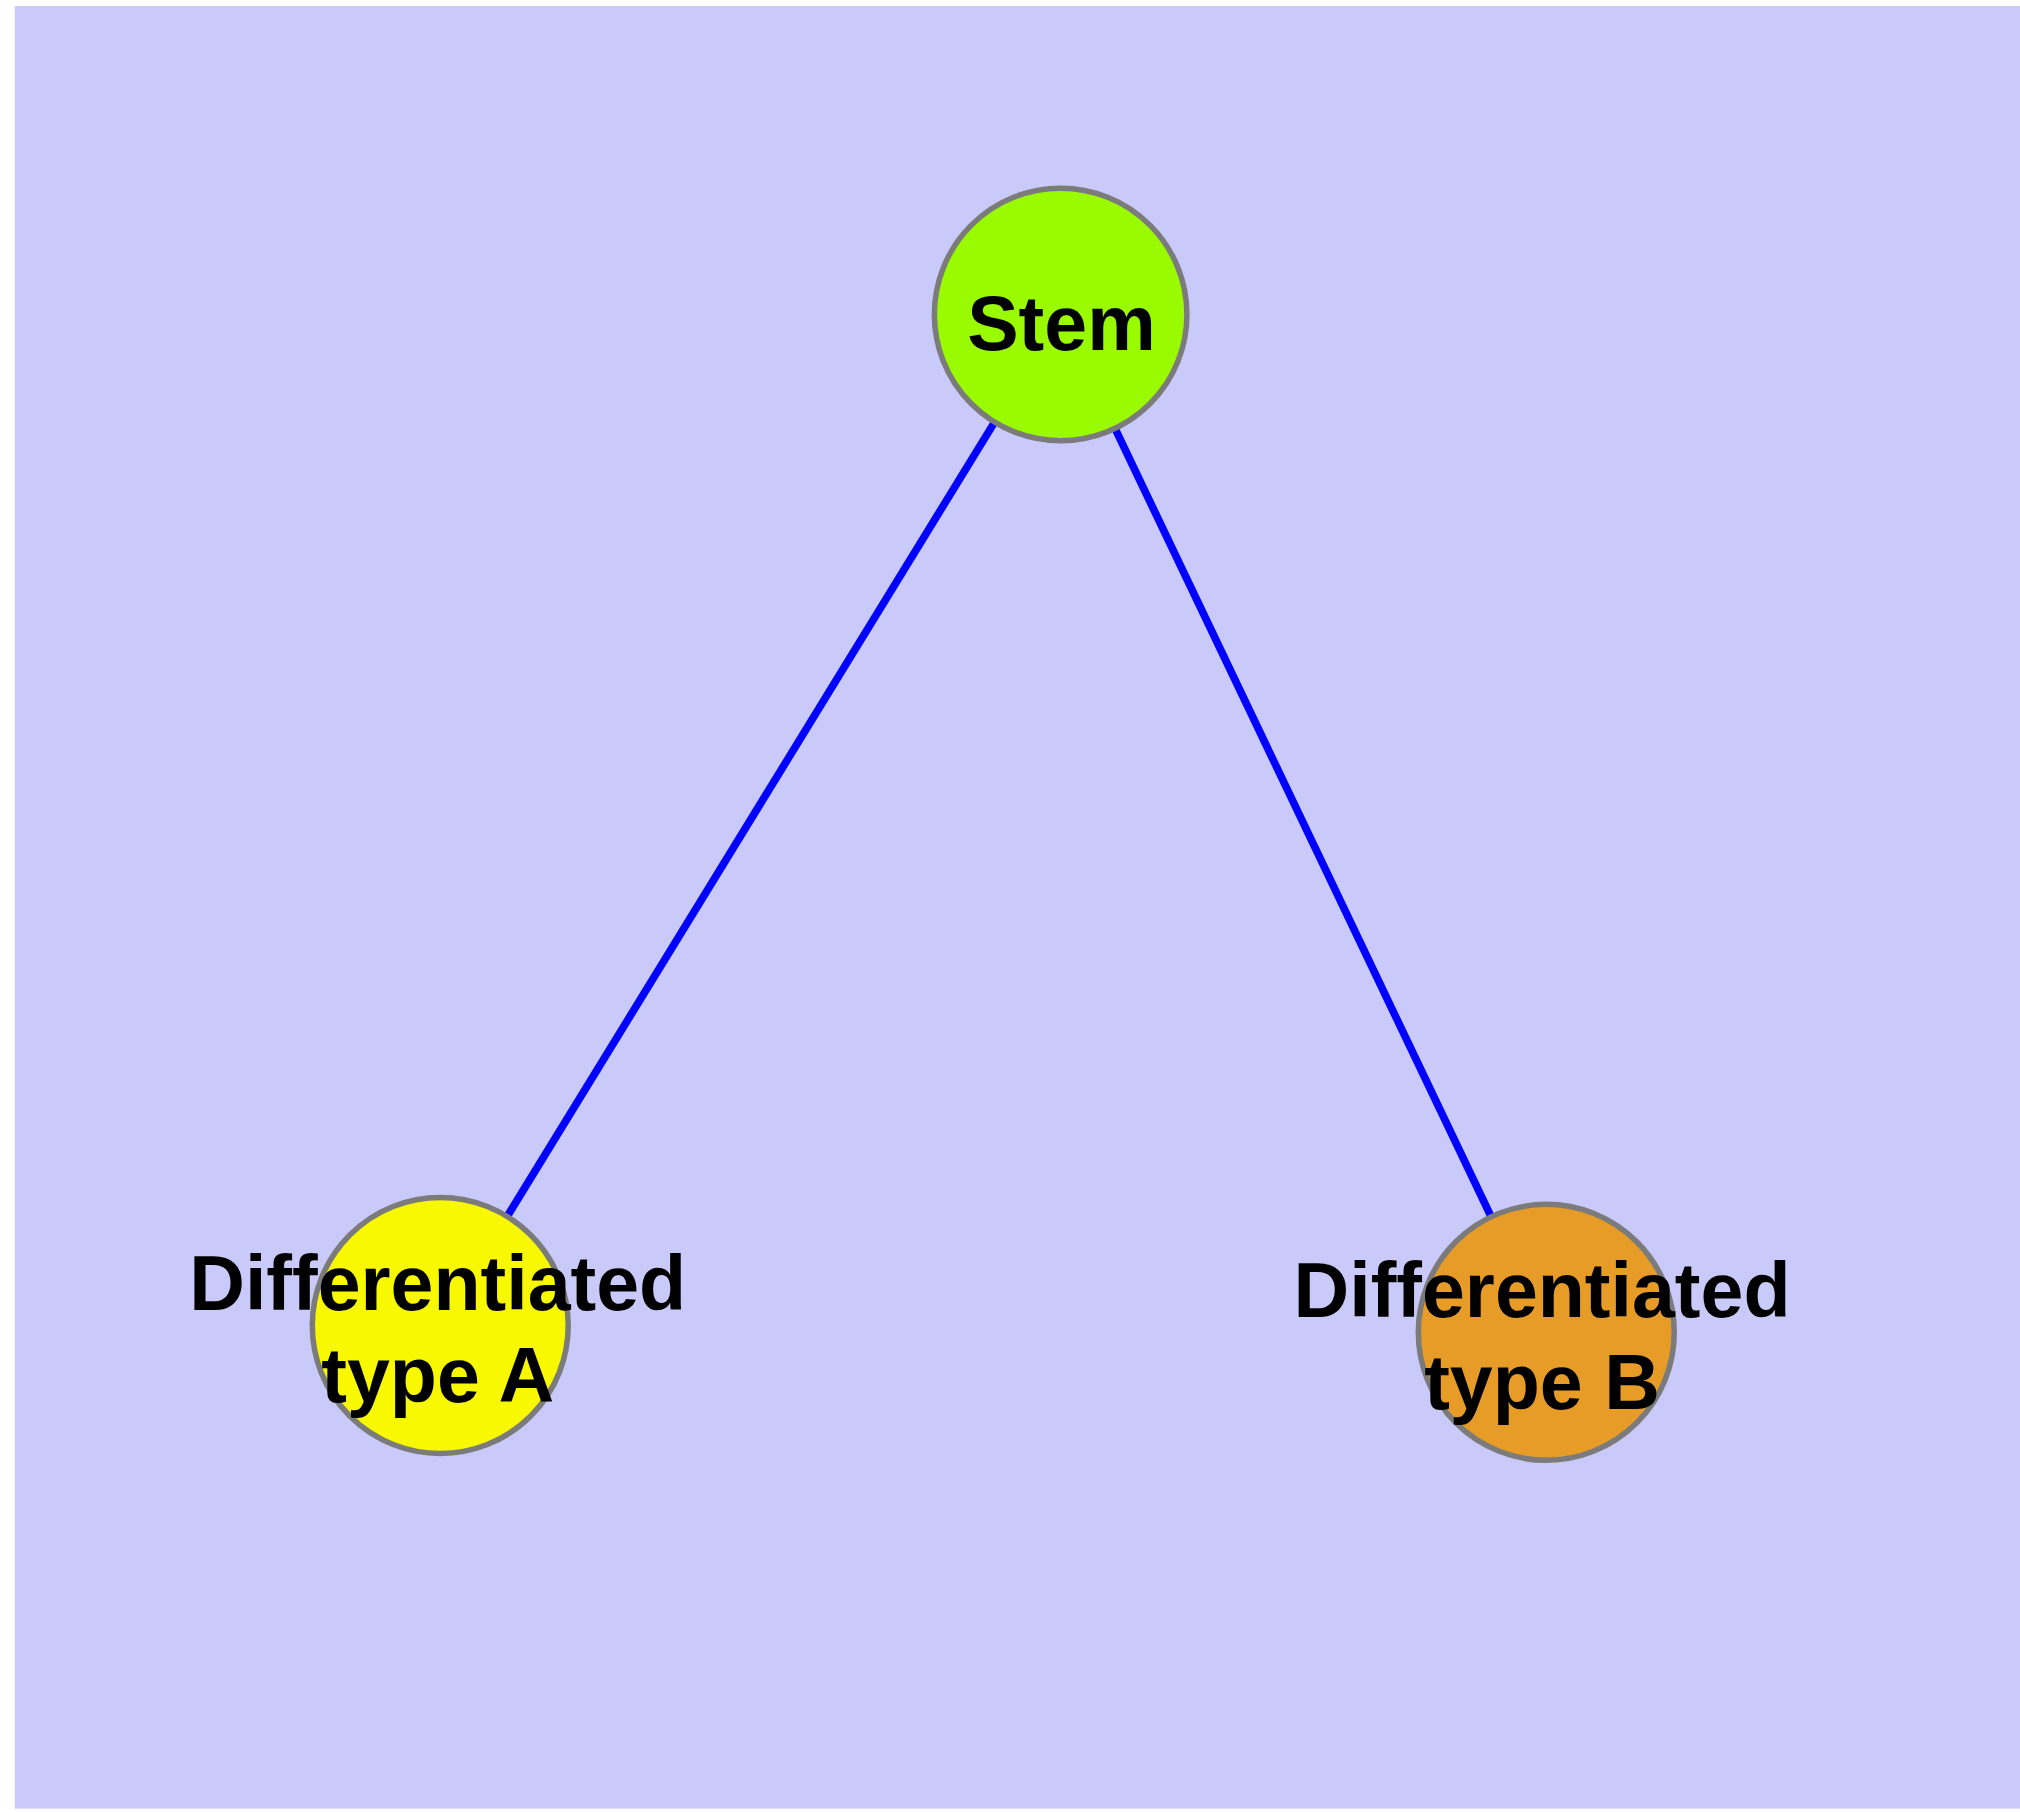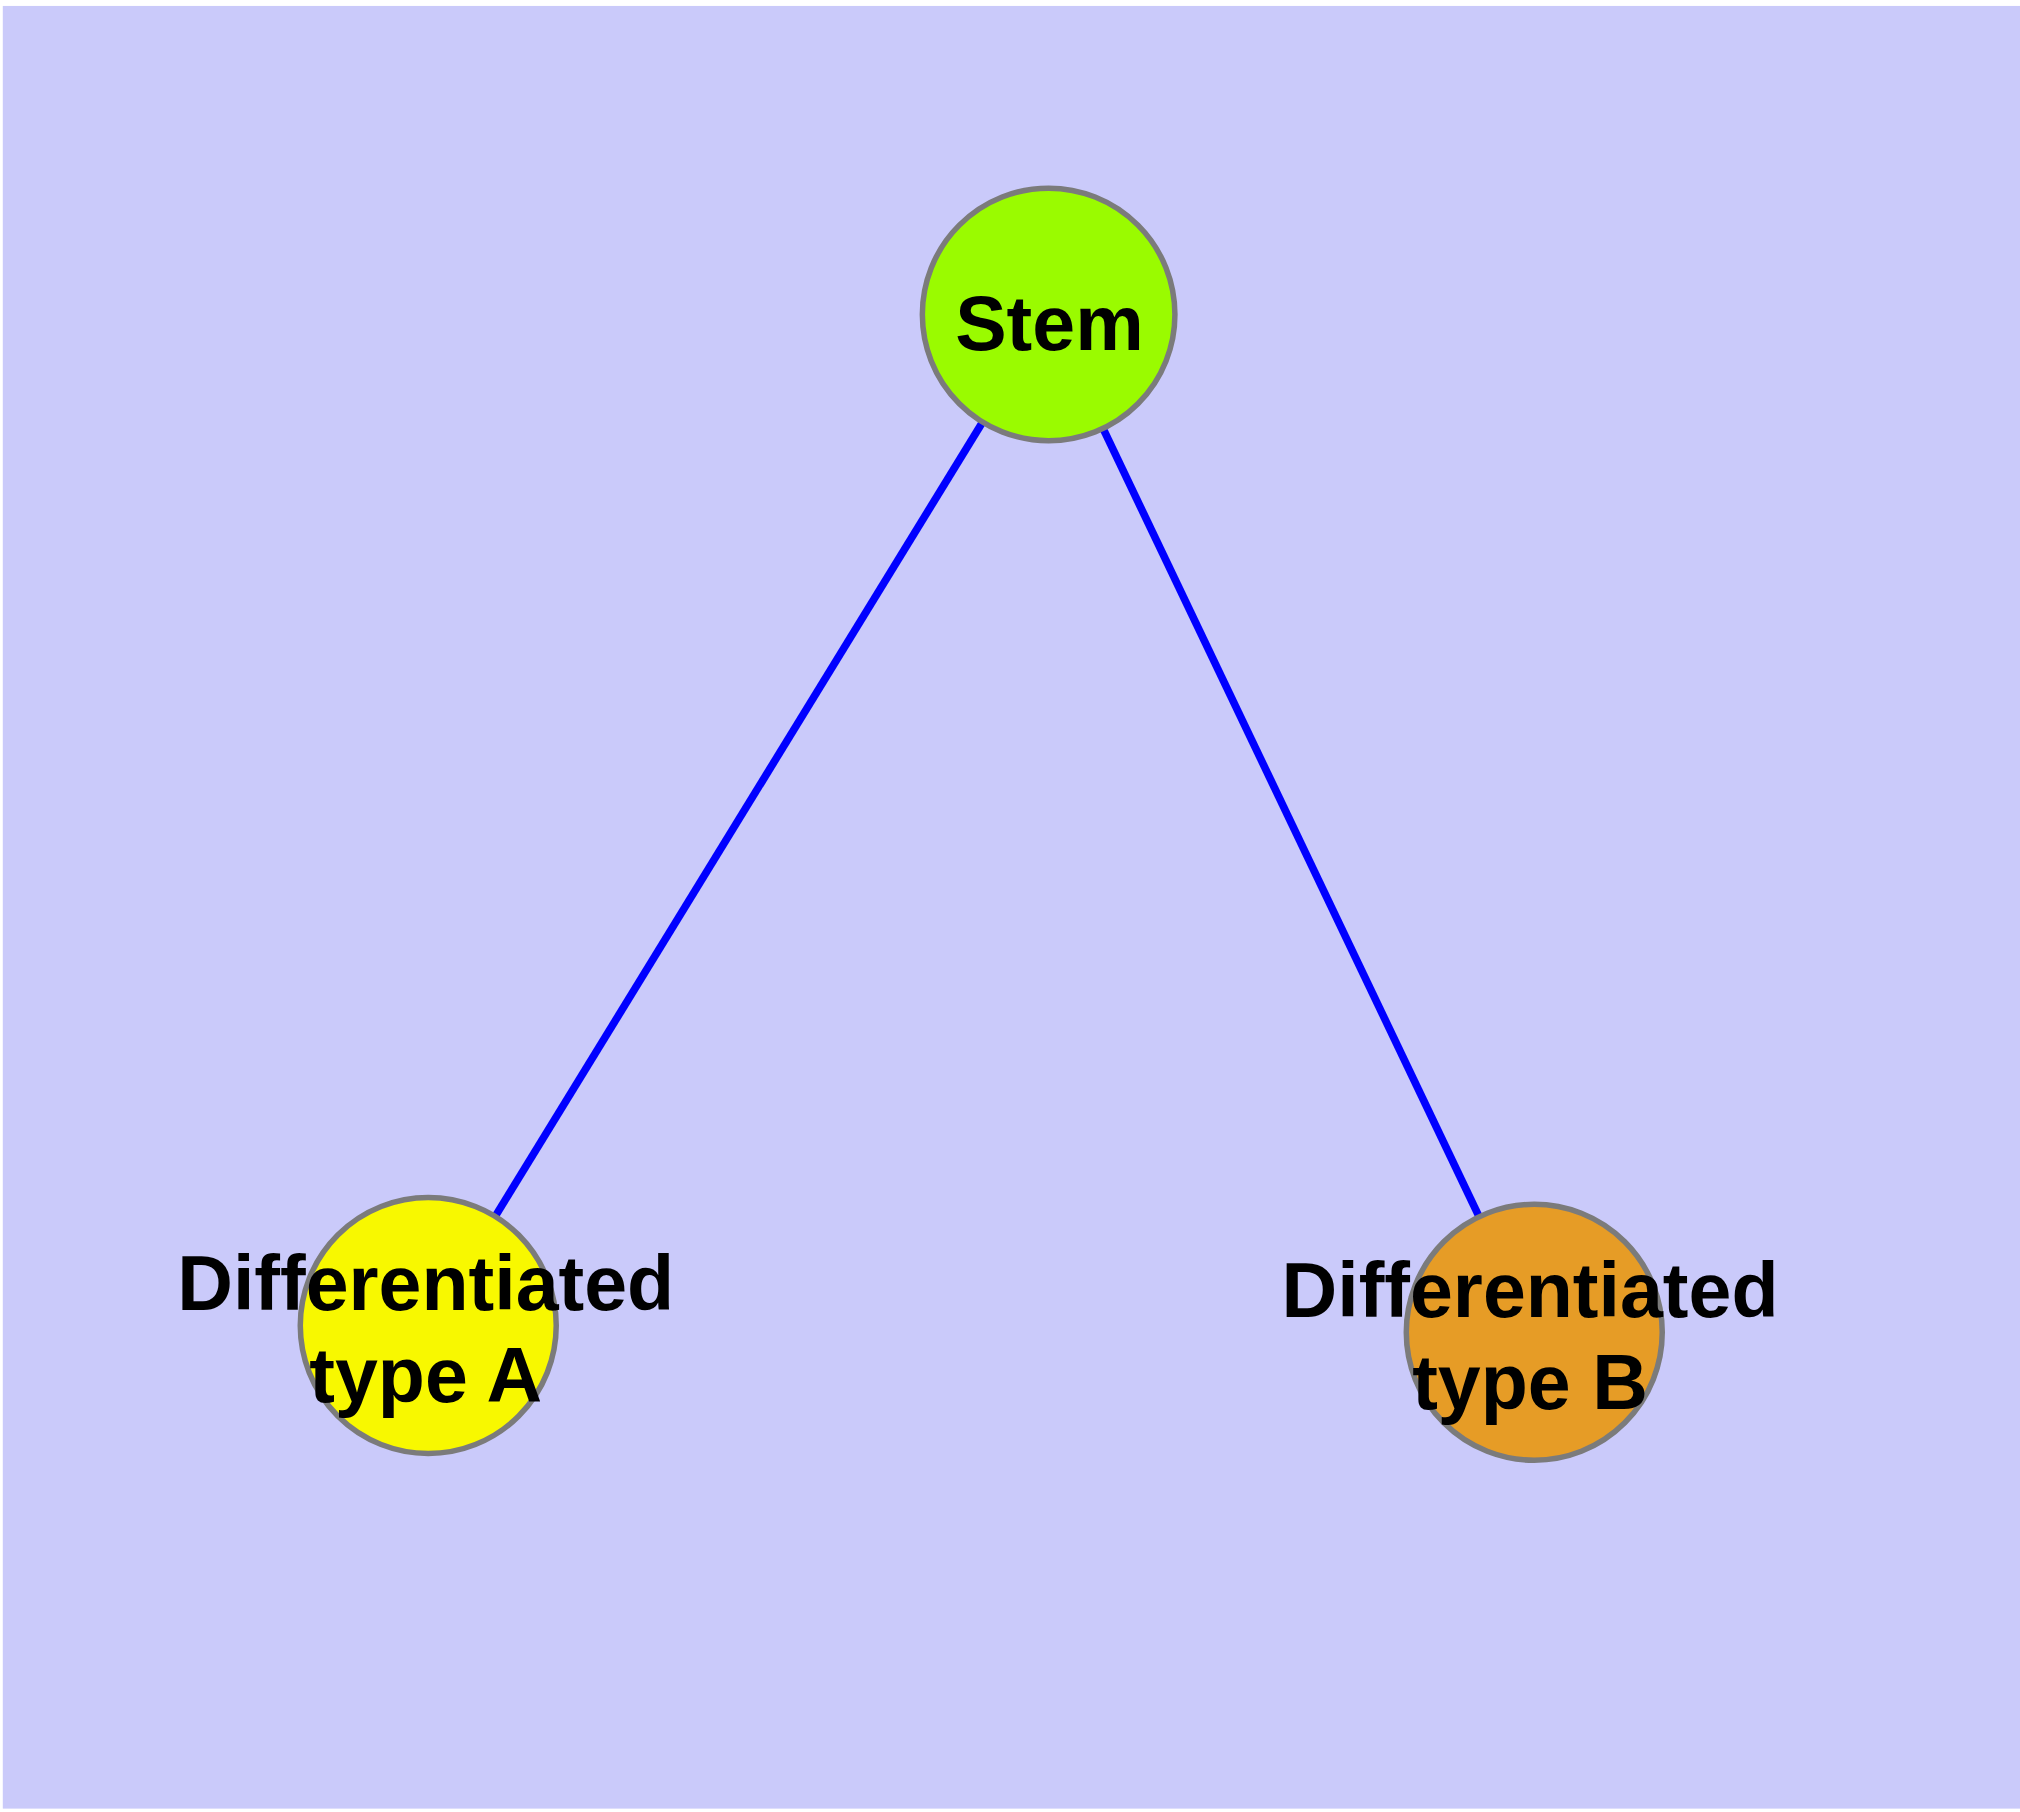--- a/index.html
+++ b/index.html
@@ -6,21 +6,21 @@
     margin: 0;
     padding: 0;
     width: 2021px;
     height: 1812px;
     background: #ffffff;
     overflow: hidden;
     font-family: "Liberation Sans", sans-serif;
   }
   .stage {
     position: absolute;
-    left: 0;
+    left: 12px;
     top: 0;
     width: 1711px;
     height: 1812px;
   }
   svg { display: block; }
   .node-label {
     font-family: "Liberation Sans", sans-serif;
     font-weight: bold;
     font-size: 91px;
     text-anchor: middle;

